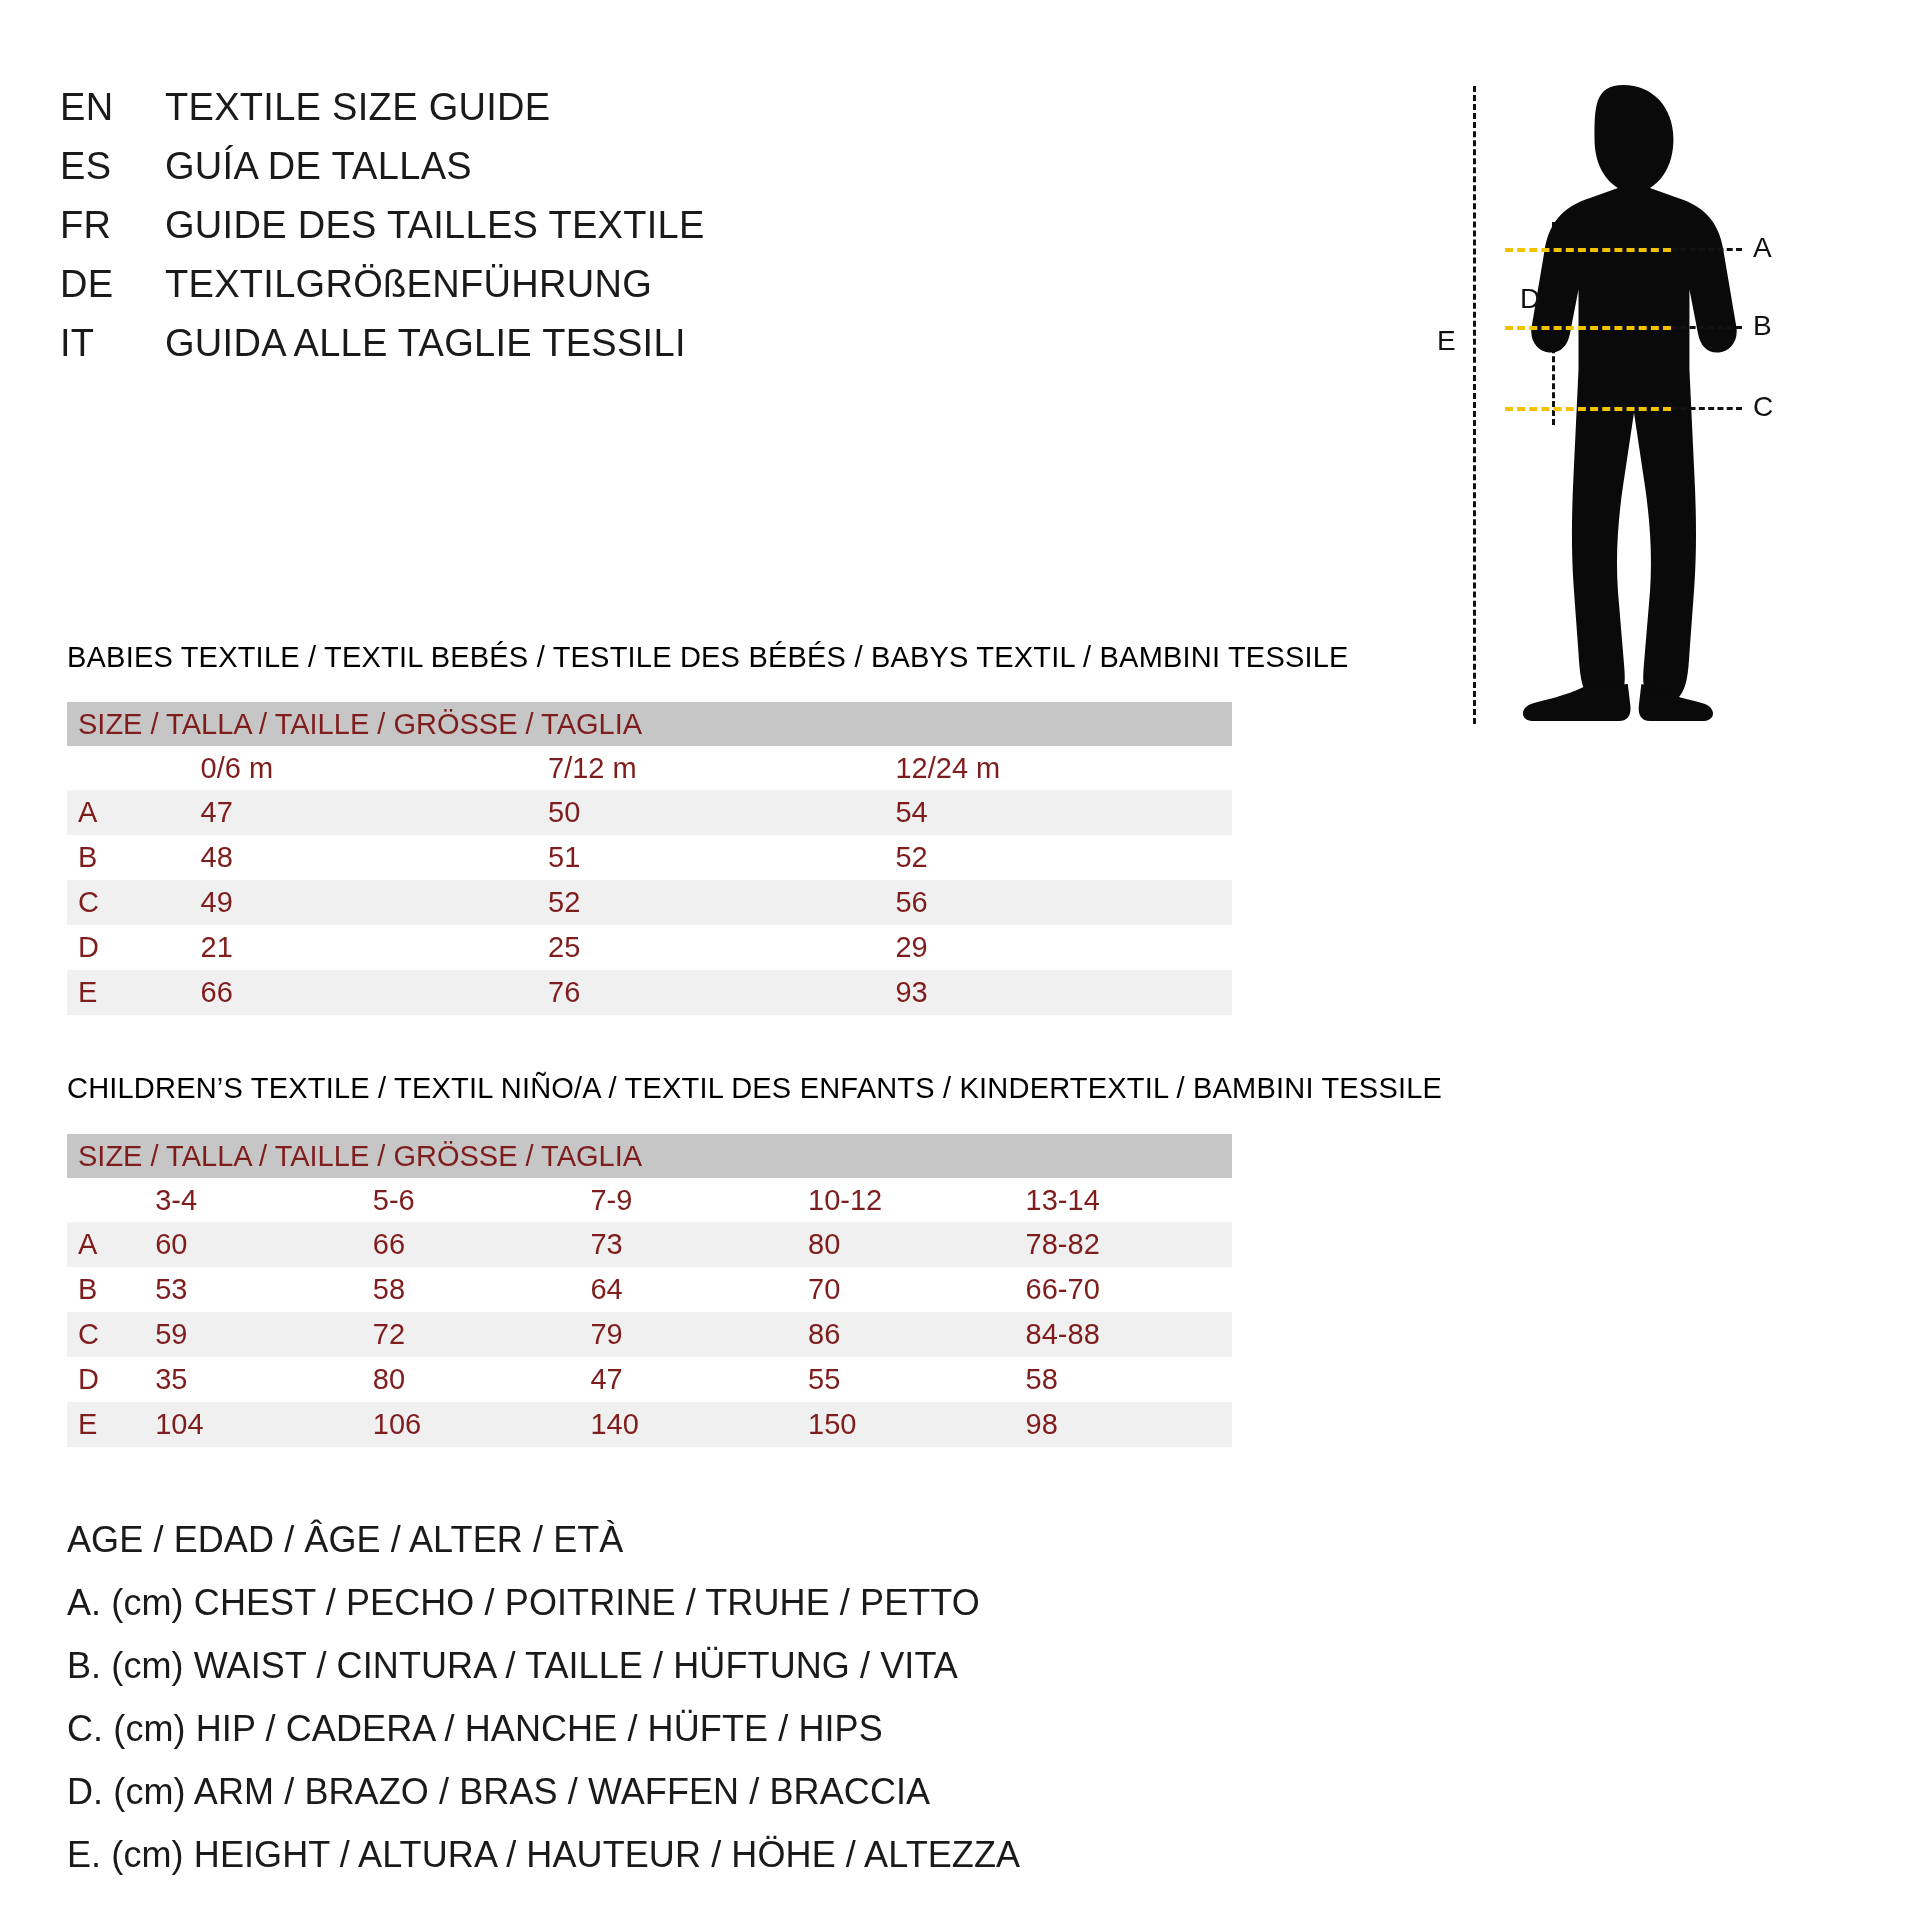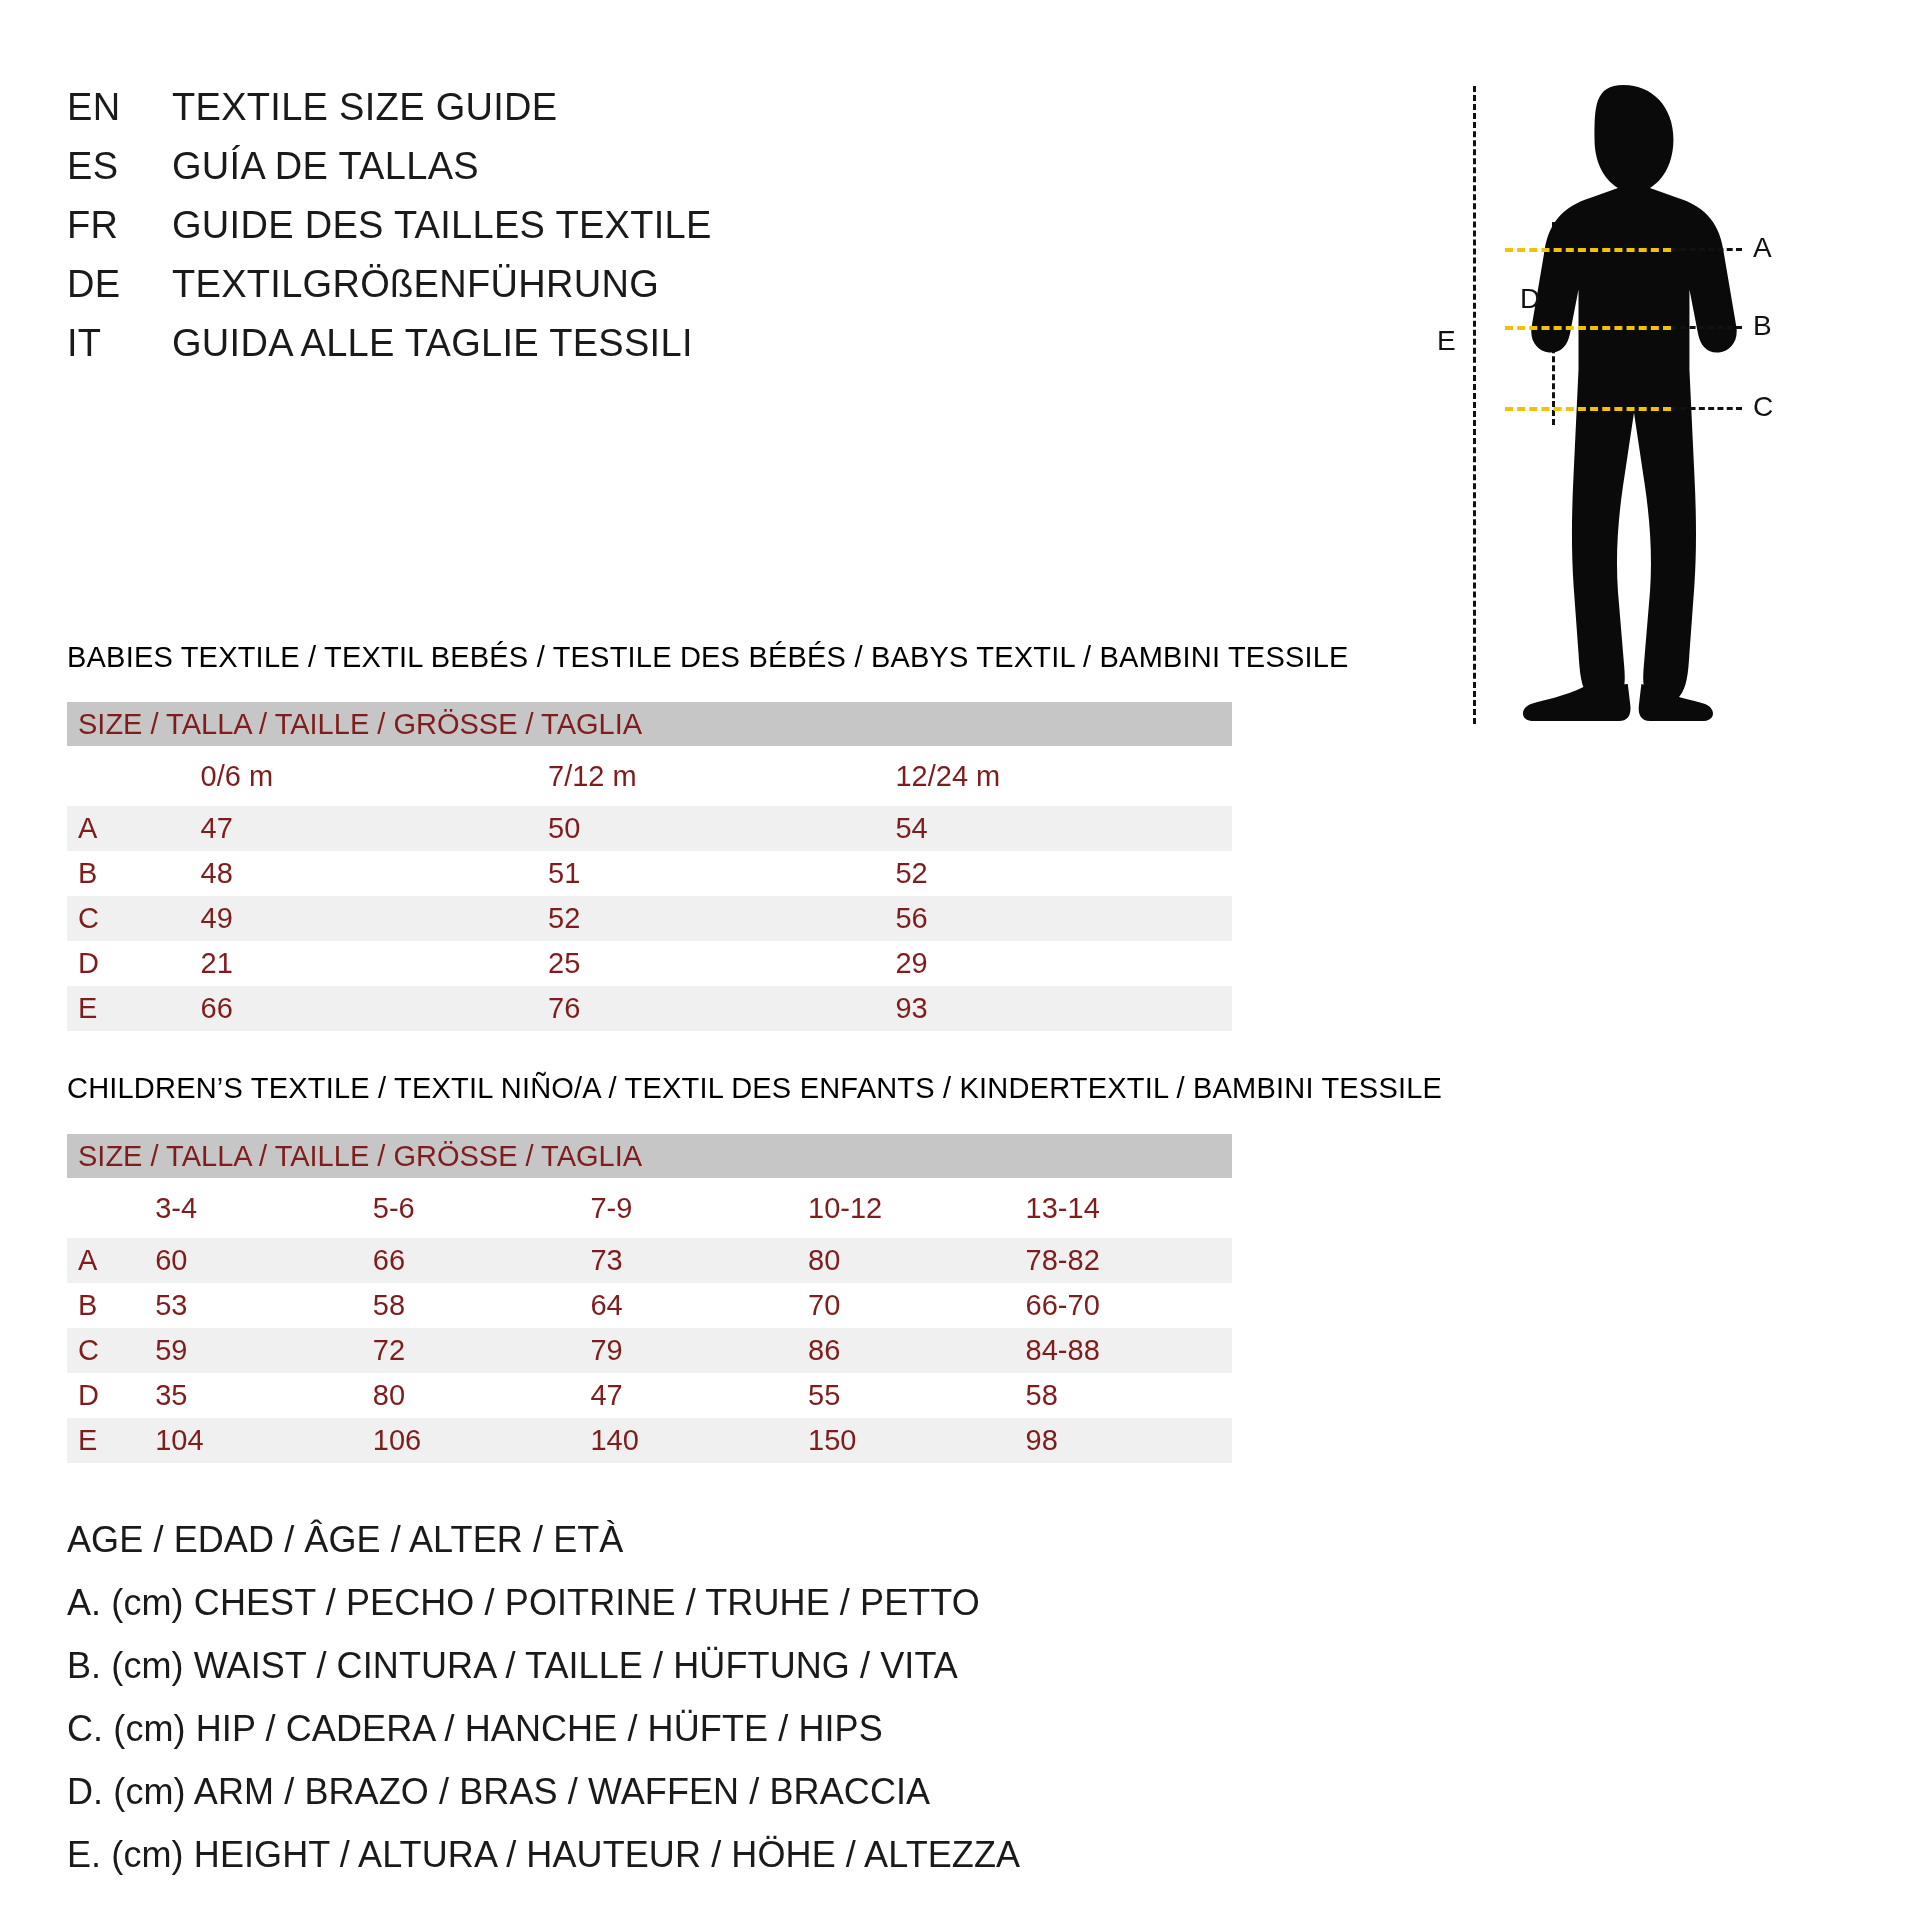--- a/index.html
+++ b/index.html
@@ -12,21 +12,21 @@
     height: 1926px;
     font-family: "Liberation Sans", sans-serif;
     color: #1a1a1a;
     position: relative;
     overflow: hidden;
   }
 
   
   #lang-block {
     position: absolute;
-    left: 67px;
+    left: 60px;
     top: 86px;
   }
   .lang-row {
     display: flex;
     align-items: baseline;
     height: 59px;
   }
   .lang-code {
     width: 105px;
     font-size: 38px;
@@ -92,21 +92,21 @@
     font-weight: 400;
     text-align: left;
   }
   .hdr-row td {
     background: #c6c6c6;
     height: 44px;
     padding-left: 11px;
     font-size: 29px;
   }
   .sub-row td {
-    height: 60px;
+    height: 44px;
     padding-left: 11px;
     background: #ffffff;
   }
   .data-row td {
     height: 45px;
     padding-left: 11px;
   }
   .row-shade td {
     background: #f0f0f0;
   }

